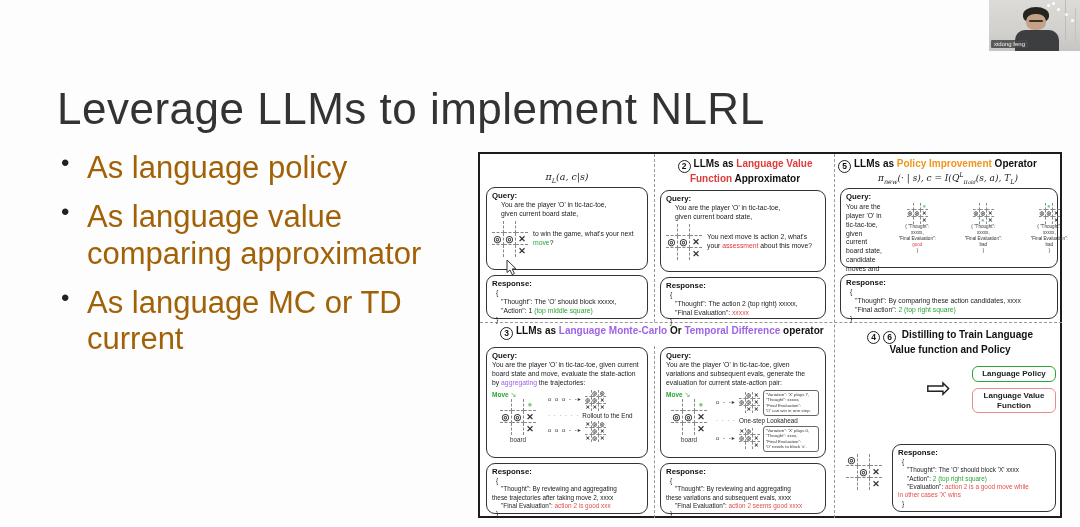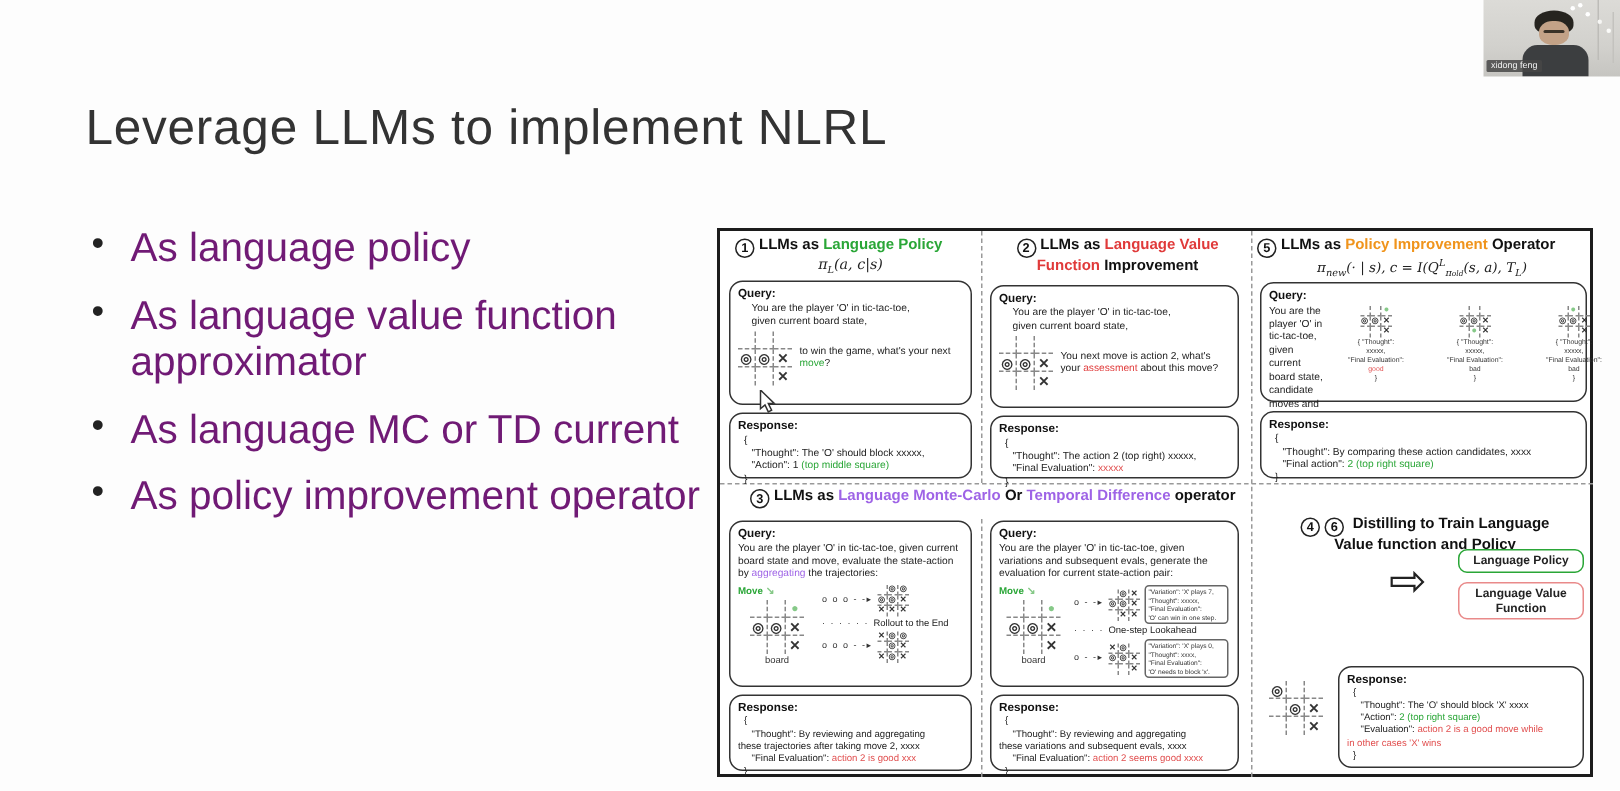--- a/index.html
+++ b/index.html
@@ -1,24 +1,24 @@
 <!DOCTYPE html>
 <html><head>
 <meta charset="utf-8">
 <style>
   * { margin:0; padding:0; box-sizing:border-box; }
   html,body { width:1080px; height:527px; overflow:hidden; background:#ffffff;
               font-family:"Liberation Sans", sans-serif; }
   .stage { position:relative; width:1080px; height:527px; background:#fdfdfd; }
 
   
-  .slide-title { position:absolute; left:57px; top:66px; font-size:33px; font-weight:400;
+  .slide-title { position:absolute; left:57px; top:84px; font-size:44px; font-weight:400;
                  color:#333; letter-spacing:0.5px; }
   .bullets { position:absolute; left:57px; top:150px; width:425px; list-style:none; }
-  .bullets li { position:relative; padding-left:30px; font-size:27px; color:#701a75;
+  .bullets li { position:relative; padding-left:30px; font-size:31px; color:#a16207;
                 line-height:1.17; margin-bottom:13px; }
   .bullets li::before { content:"•"; position:absolute; left:4px; top:-1px; font-size:24px; color:#222; }
 
   
   .figure { position:absolute; left:478px; top:152px; width:584px; height:366px;
             border:2px solid #1c1c1c; background:#fff; color:#222; }
   .vsep, .hsep { position:absolute; background:transparent; }
   .vsep { border-left:1px dashed #999; width:0; }
   .hsep { border-top:1px dashed #999; height:0; }
 
@@ -99,34 +99,30 @@
 </style>
 </head>
 <body>
 
 <div class="stage">
 
   <div class="slide-title">Leverage LLMs to implement NLRL</div>
 
   <ul class="bullets">
     <li>As language policy</li>
-    <li>As language value function approximator</li>
+    <li>As language value comparing approximator</li>
     <li>As language MC or TD current</li>
-    <li>As policy improvement operator</li>
   </ul>
 
   <div class="figure">
     <div class="vsep" style="left:174px; top:0; height:168px;"></div>
     <div class="vsep" style="left:174px; top:192px; height:172px;"></div>
     <div class="vsep" style="left:354px; top:0; height:364px;"></div>
     <div class="hsep" style="left:0; top:168px; width:582px;"></div>
 
-    <div class="ptitle" style="left:10px; top:4px; width:162px;">
-      <span class="circ">1</span><span>LLMs as </span><span class="gr">Language Policy</span>
-    </div>
     <div class="formula" style="left:0; top:17px; width:174px;">
       <span>π</span><sub>L</sub><span>(a, c|s)</span>
     </div>
     <div class="qbox" style="left:6px; top:33px; width:162px; height:83px;">
       <span class="blabel">Query:</span>
       <div class="ind">You are the player 'O' in tic-tac-toe,</div>
       <div class="ind">given current board state,</div>
       <div class="qrow">
         <span class="board">
             <div class="cell"></div>
@@ -145,21 +141,21 @@
     <div class="rbox" style="left:6px; top:121px; width:162px; height:44px;">
       <span class="blabel">Response:</span>
       <div class="ind2">{</div>
       <div class="ind">"Thought": The 'O' should block xxxxx,</div>
       <div class="ind"><span>"Action": 1 </span><span class="g2">(top middle square)</span></div>
       <div class="ind2">}</div>
     </div>
 
     <div class="ptitle" style="left:180px; top:4px; width:170px; text-align:center;">
       <span class="circ">2</span><span>LLMs as </span><span class="rd">Language Value</span><br>
-      <span class="rd">Function</span><span> Improvement</span>
+      <span class="rd">Function</span><span> Approximator</span>
     </div>
     <div class="qbox" style="left:180px; top:36px; width:166px; height:82px;">
       <span class="blabel">Query:</span>
       <div class="ind">You are the player 'O' in tic-tac-toe,</div>
       <div class="ind">given current board state,</div>
       <div class="qrow">
         <span class="board">
             <div class="cell"></div>
             <div class="cell"></div>
             <div class="cell"></div>
@@ -402,21 +398,21 @@
 
     <div class="rbox" style="left:180px; top:309px; width:166px; height:51px; font-size:6.4px;">
       <span class="blabel">Response:</span>
       <div class="ind2">{</div>
       <div class="ind">"Thought": By reviewing and aggregating</div>
       <div>these variations and subsequent evals, xxxx</div>
       <div class="ind"><span>"Final Evaluation": </span><span class="rr">action 2 seems good xxxx</span></div>
       <div class="ind2">}</div>
     </div>
 
-    <div class="ptitle" style="left:360px; top:190px; width:220px; text-align:center;">
+    <div class="ptitle" style="left:360px; top:175px; width:220px; text-align:center;">
       <span class="circ">4</span><span class="circ">6</span>
       <span>Distilling to Train Language</span><br><span>Value function and Policy</span>
     </div>
     <div class="bigarrow" style="left:446px; top:219px;">⇨</div>
     <div class="tagbox" style="left:492px; top:212px; width:84px; border-color:#2aa637;">Language Policy</div>
     <div class="tagbox" style="left:492px; top:234px; width:84px; border-color:#e98a8a;">
       <span>Language Value</span><br><span>Function</span>
     </div>
     <span class="board" style="position:absolute; left:366px; top:300px;">
         <div class="cell">◎</div>

